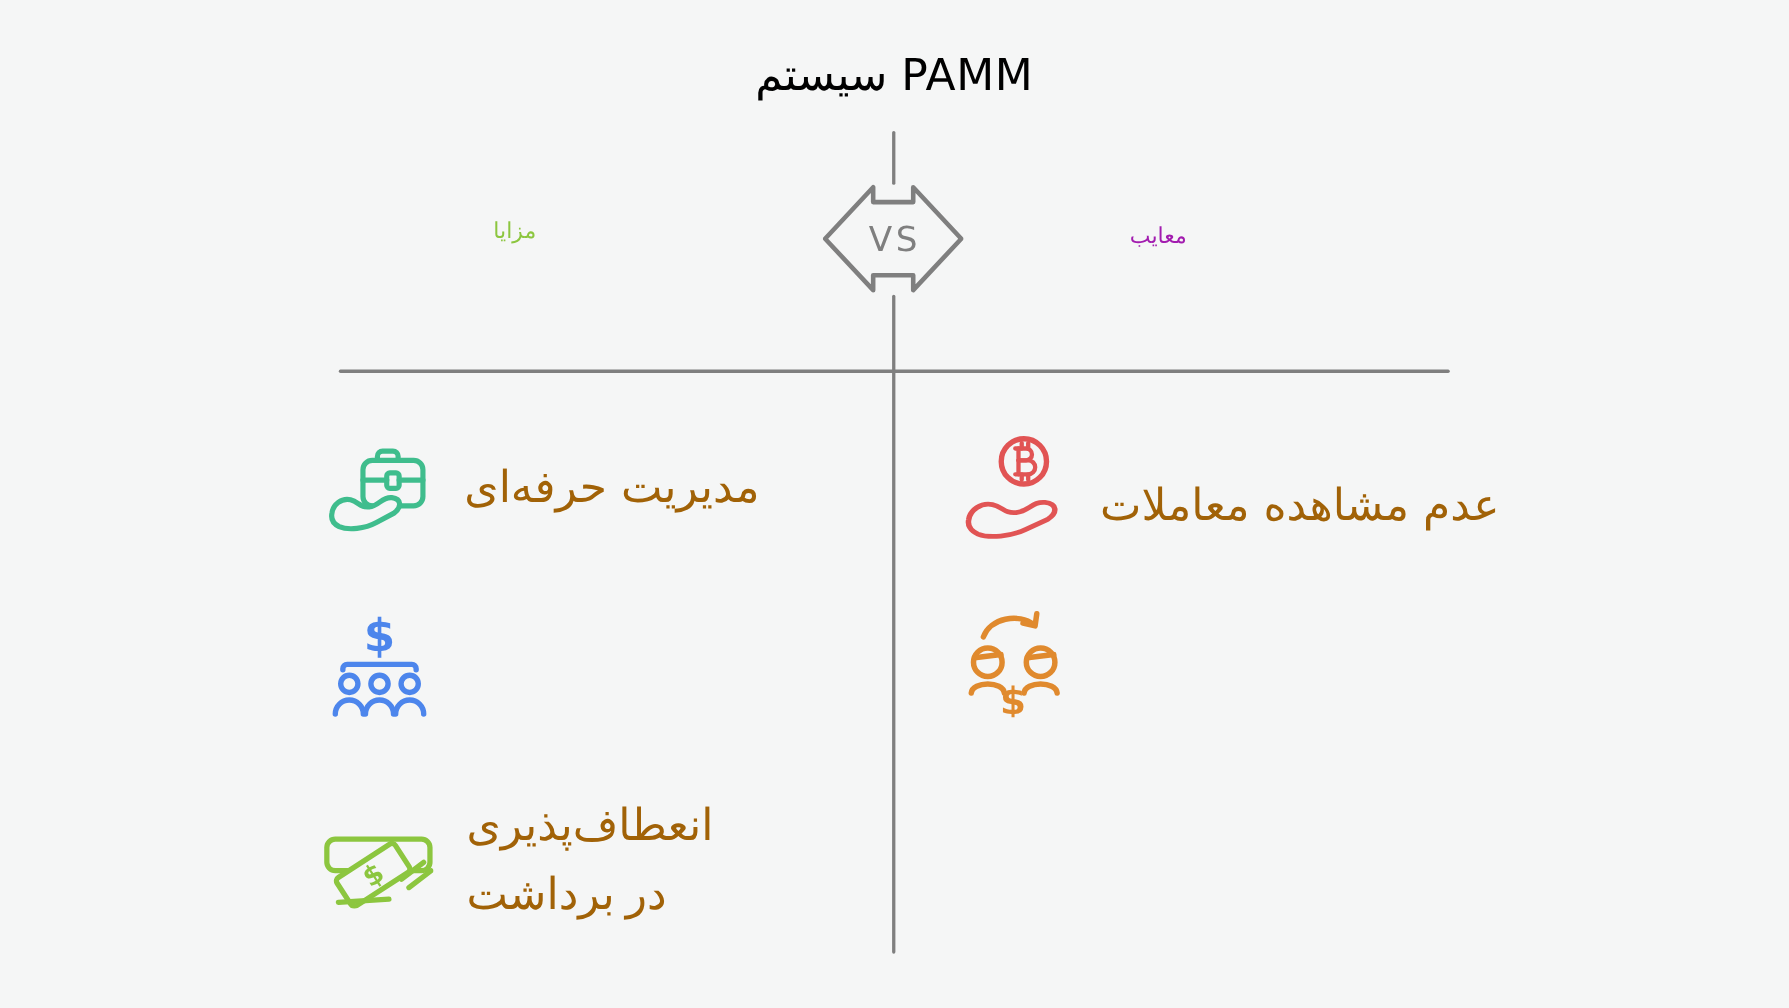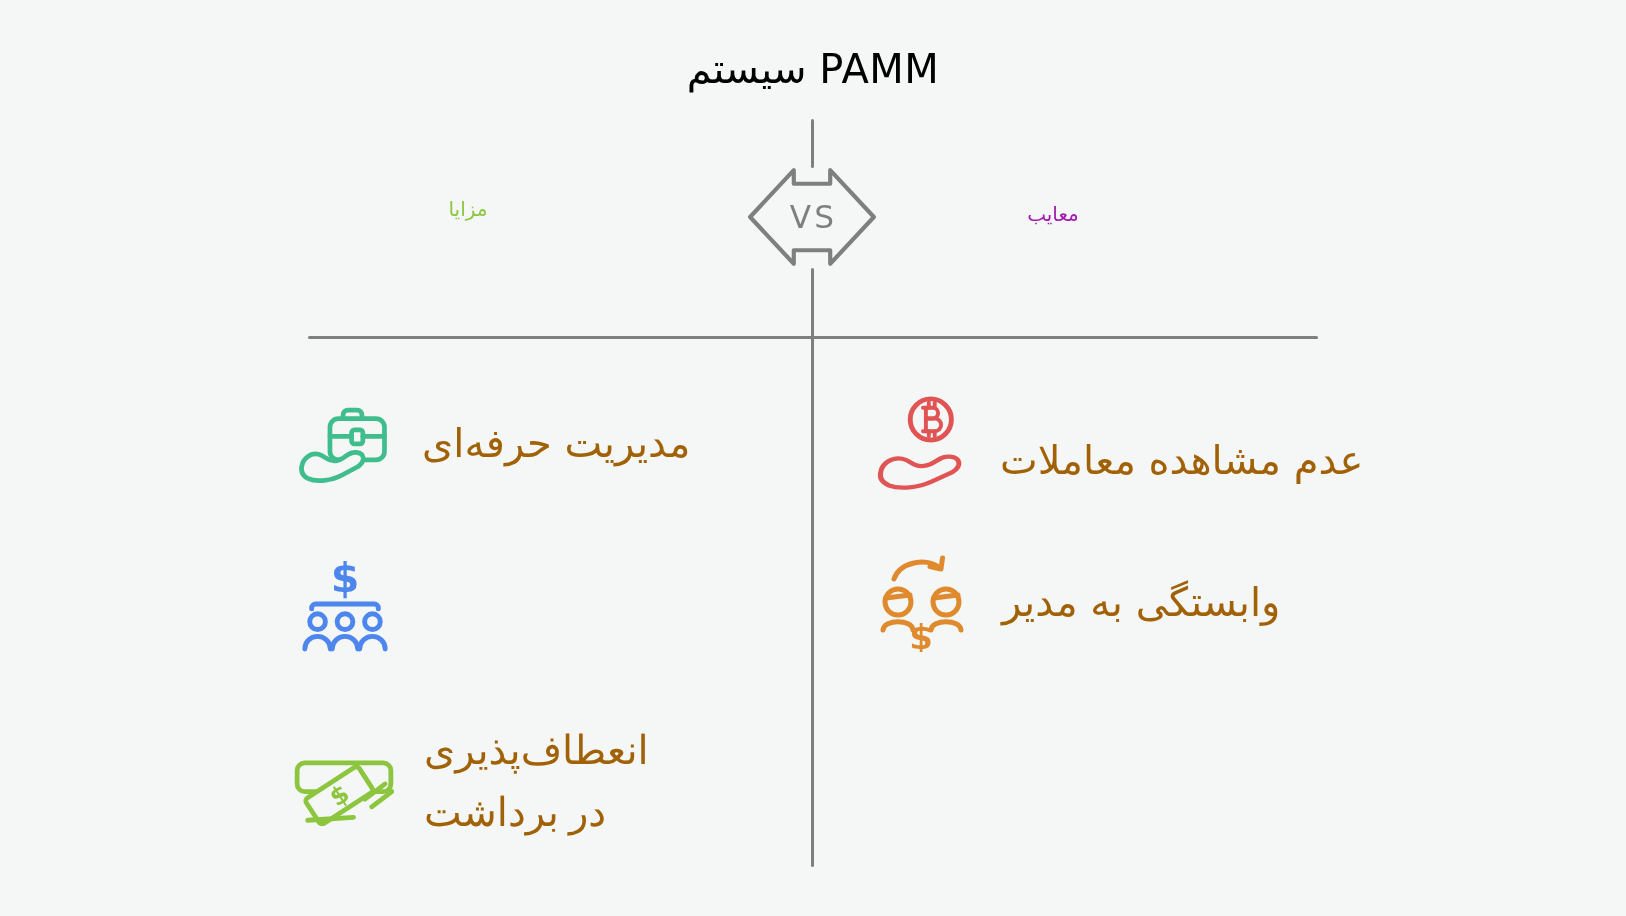--- a/index.html
+++ b/index.html
@@ -117,14 +117,13 @@
       <path d="M 69,17 L 70.5,6 M 69,17 L 58,14.5"></path>
       <circle cx="26" cy="50" r="13"></circle>
       <path d="M 14,46 L 38,43"></path>
       <circle cx="74" cy="50" r="13"></circle>
       <path d="M 62,46 L 86,43"></path>
       <path d="M 11,78 C 12,67 40,67 41,78"></path>
       <path d="M 59,78 C 60,67 88,67 89,78"></path>
       <text class="glyph" x="49" y="97" text-anchor="middle" font-size="34" fill="#e08a2e">$</text>
     </g>
   </svg>
-  <div class="item-text">وابستگی به مدیر</div>
 </div>
 
 </body></html>

